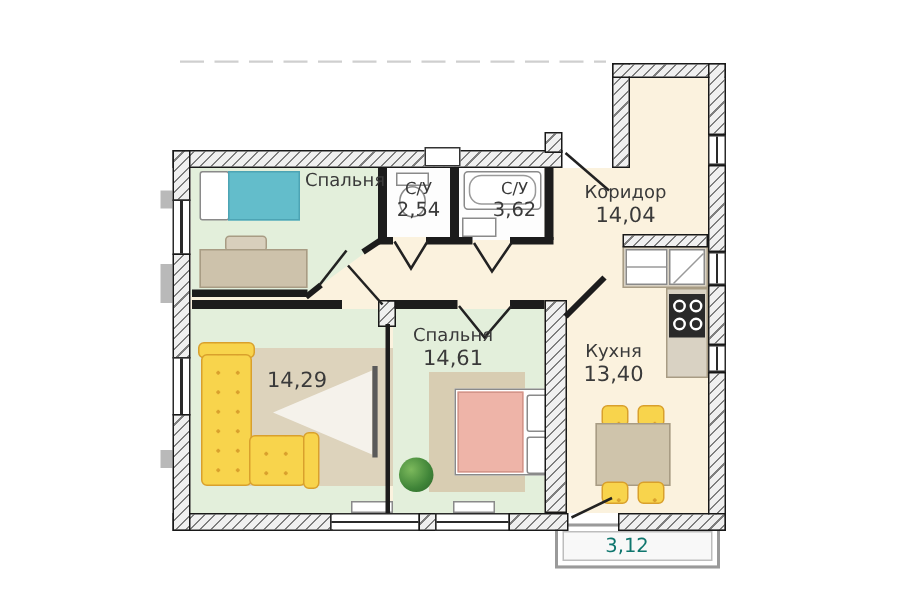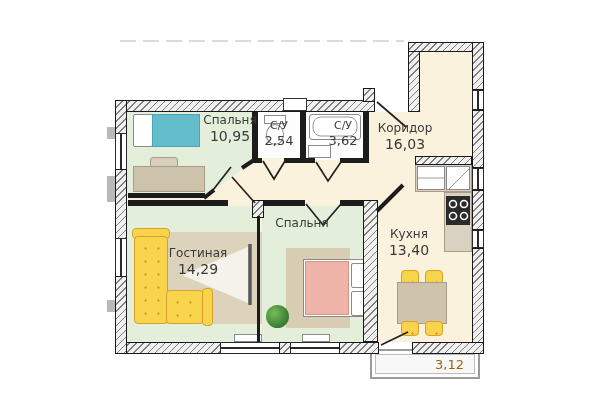--- a/index.html
+++ b/index.html
@@ -21,21 +21,21 @@
          background:linear-gradient(to bottom,#fff 0 42%,#2a2a2a 42% 58%,#fff 58% 100%);}
   .fixture{position:absolute;background:#fff;border:1px solid #8a8a8a;box-sizing:border-box;}
   .tan{position:absolute;background:#cdc2ab;border:1px solid #a89c84;box-sizing:border-box;}
   .rug{position:absolute;background:#ddd3bc;}
   .yellow{position:absolute;background:#f8d44c;border:1.5px solid #d9a02c;border-radius:4px;box-sizing:border-box;
           background-image:radial-gradient(#d9a02c 1.1px,transparent 1.3px);background-size:13px 13px;background-position:4px 5px;}
   .lbl{position:absolute;text-align:center;color:#3a3a3a;line-height:1.25;}
   .lbl .nm{font-size:12px;display:block;}
   .lbl .area{font-size:14px;display:block;}
   .balcony{position:absolute;background:#f8f8f8;border:2px solid #9a9a9a;box-shadow:inset 0 0 0 3px #fff,inset 0 0 0 4px #bdbdbd;
-           color:#a16207;font-size:13px;text-align:right;box-sizing:border-box;padding:6px 14px 0 0;}
+           color:#0f766e;font-size:13px;text-align:center;box-sizing:border-box;padding:6px 14px 0 0;}
   .stub{position:absolute;background:#b9b9b9;}
   svg.overlay{position:absolute;left:0;top:0;pointer-events:none;}
 </style>
 </head>
 <body>
 
 <div class="page">
 
 
   <div class="stub abs" style="left:107px;top:127px;width:8px;height:12px;"></div>
@@ -155,39 +155,38 @@
     <line x1="213" y1="190" x2="231" y2="167" stroke="#222" stroke-width="1.7"></line>
     <polyline points="263,161 274,179 285,161" fill="none" stroke="#222" stroke-width="1.7"></polyline>
     <polyline points="316,162 328,181 341,162" fill="none" stroke="#222" stroke-width="1.7"></polyline>
     <line x1="255" y1="203" x2="232" y2="177" stroke="#222" stroke-width="1.7"></line>
     <polyline points="306,204 323,225 341,204" fill="none" stroke="#222" stroke-width="1.7"></polyline>
     <line x1="381" y1="345" x2="408" y2="332" stroke="#222" stroke-width="1.7"></line>
   </svg>
 
   <div class="lbl" style="left:192px;top:113px;width:76px;">
     <span class="nm">Спальня</span>
-    <span class="area">10,95</span>
   </div>
   <div class="lbl" style="left:258px;top:119px;width:42px;">
     <span class="nm" style="font-size:11px;">С/У</span>
     <span class="area" style="font-size:13px;">2,54</span>
   </div>
   <div class="lbl" style="left:320px;top:119px;width:46px;">
     <span class="nm" style="font-size:11px;">С/У</span>
     <span class="area" style="font-size:13px;">3,62</span>
   </div>
-  <div class="lbl" style="left:365px;top:121px;width:80px;">
+  <div class="lbl" style="left:377px;top:121px;width:80px;">
     <span class="nm">Коридор</span>
-    <span class="area">16,03</span>
+    <span class="area">14,04</span>
   </div>
   <div class="lbl" style="left:380px;top:227px;width:58px;">
     <span class="nm">Кухня</span>
     <span class="area">13,40</span>
   </div>
   <div class="lbl" style="left:155px;top:246px;width:86px;">
-    <span class="nm">Гостиная</span>
     <span class="area">14,29</span>
   </div>
   <div class="lbl" style="left:262px;top:216px;width:80px;">
     <span class="nm">Спальня</span>
+    <span class="area">14,61</span>
   </div>
 
 </div>
 
 </body></html>

